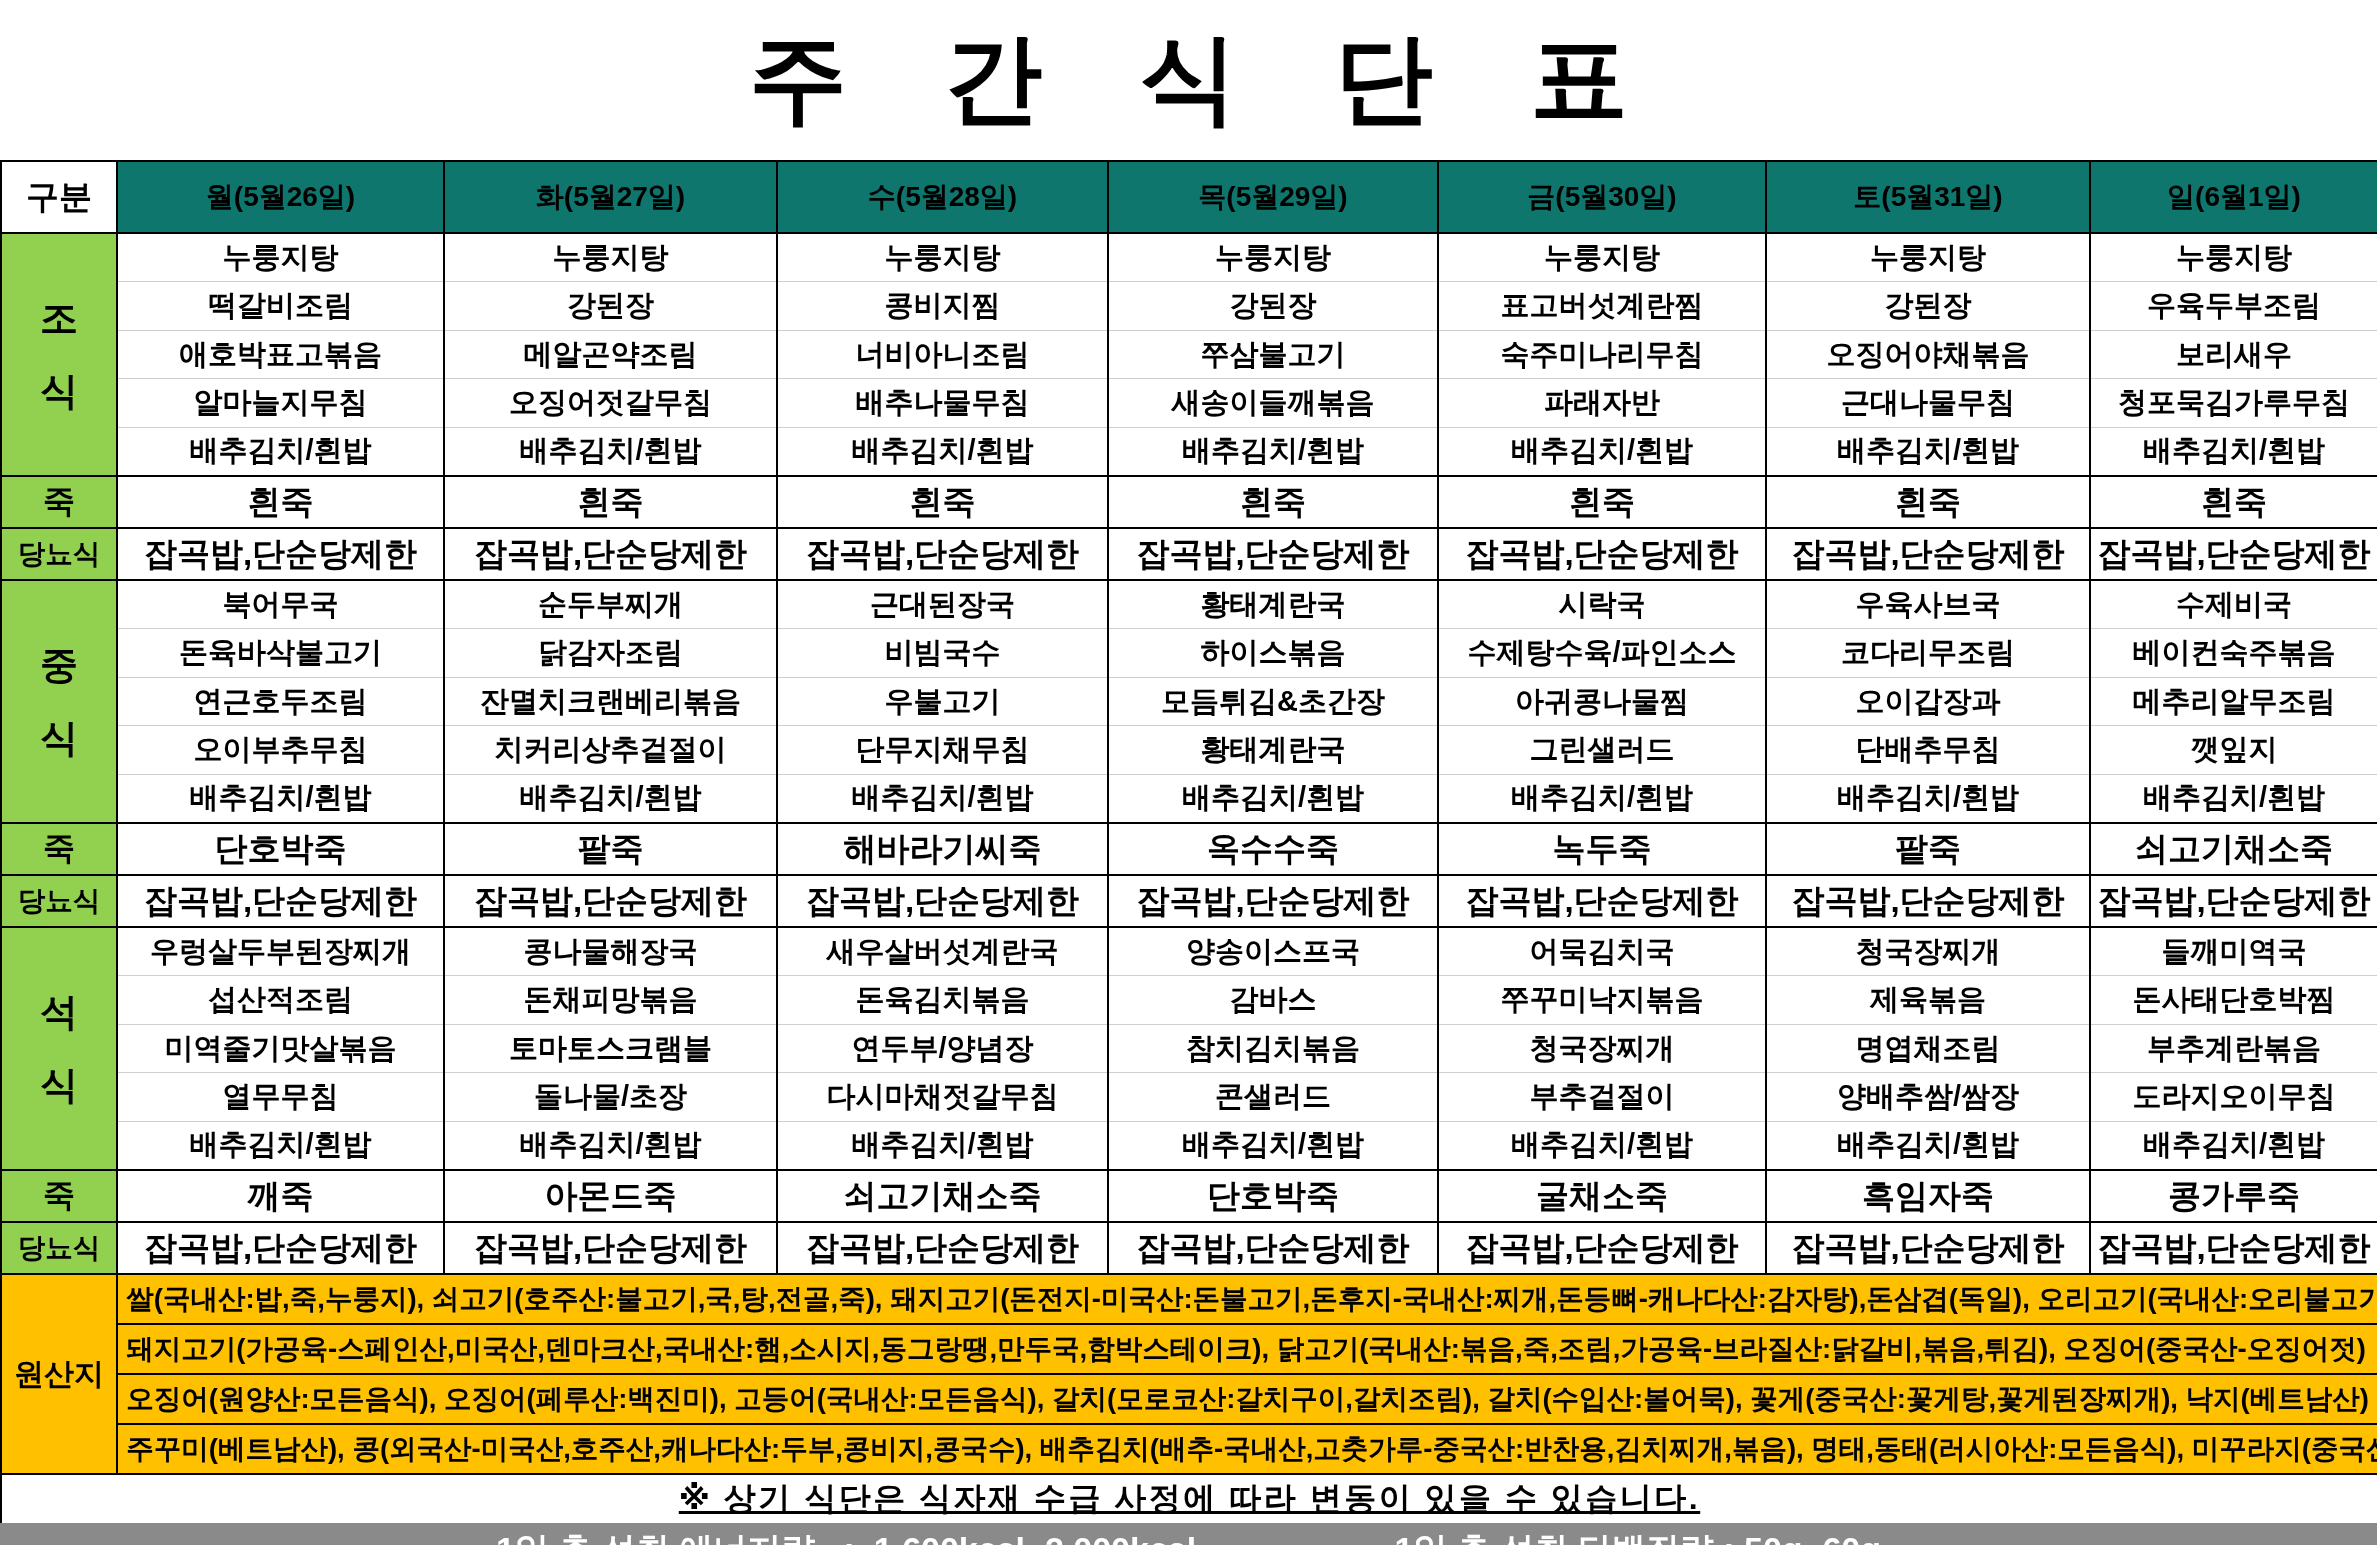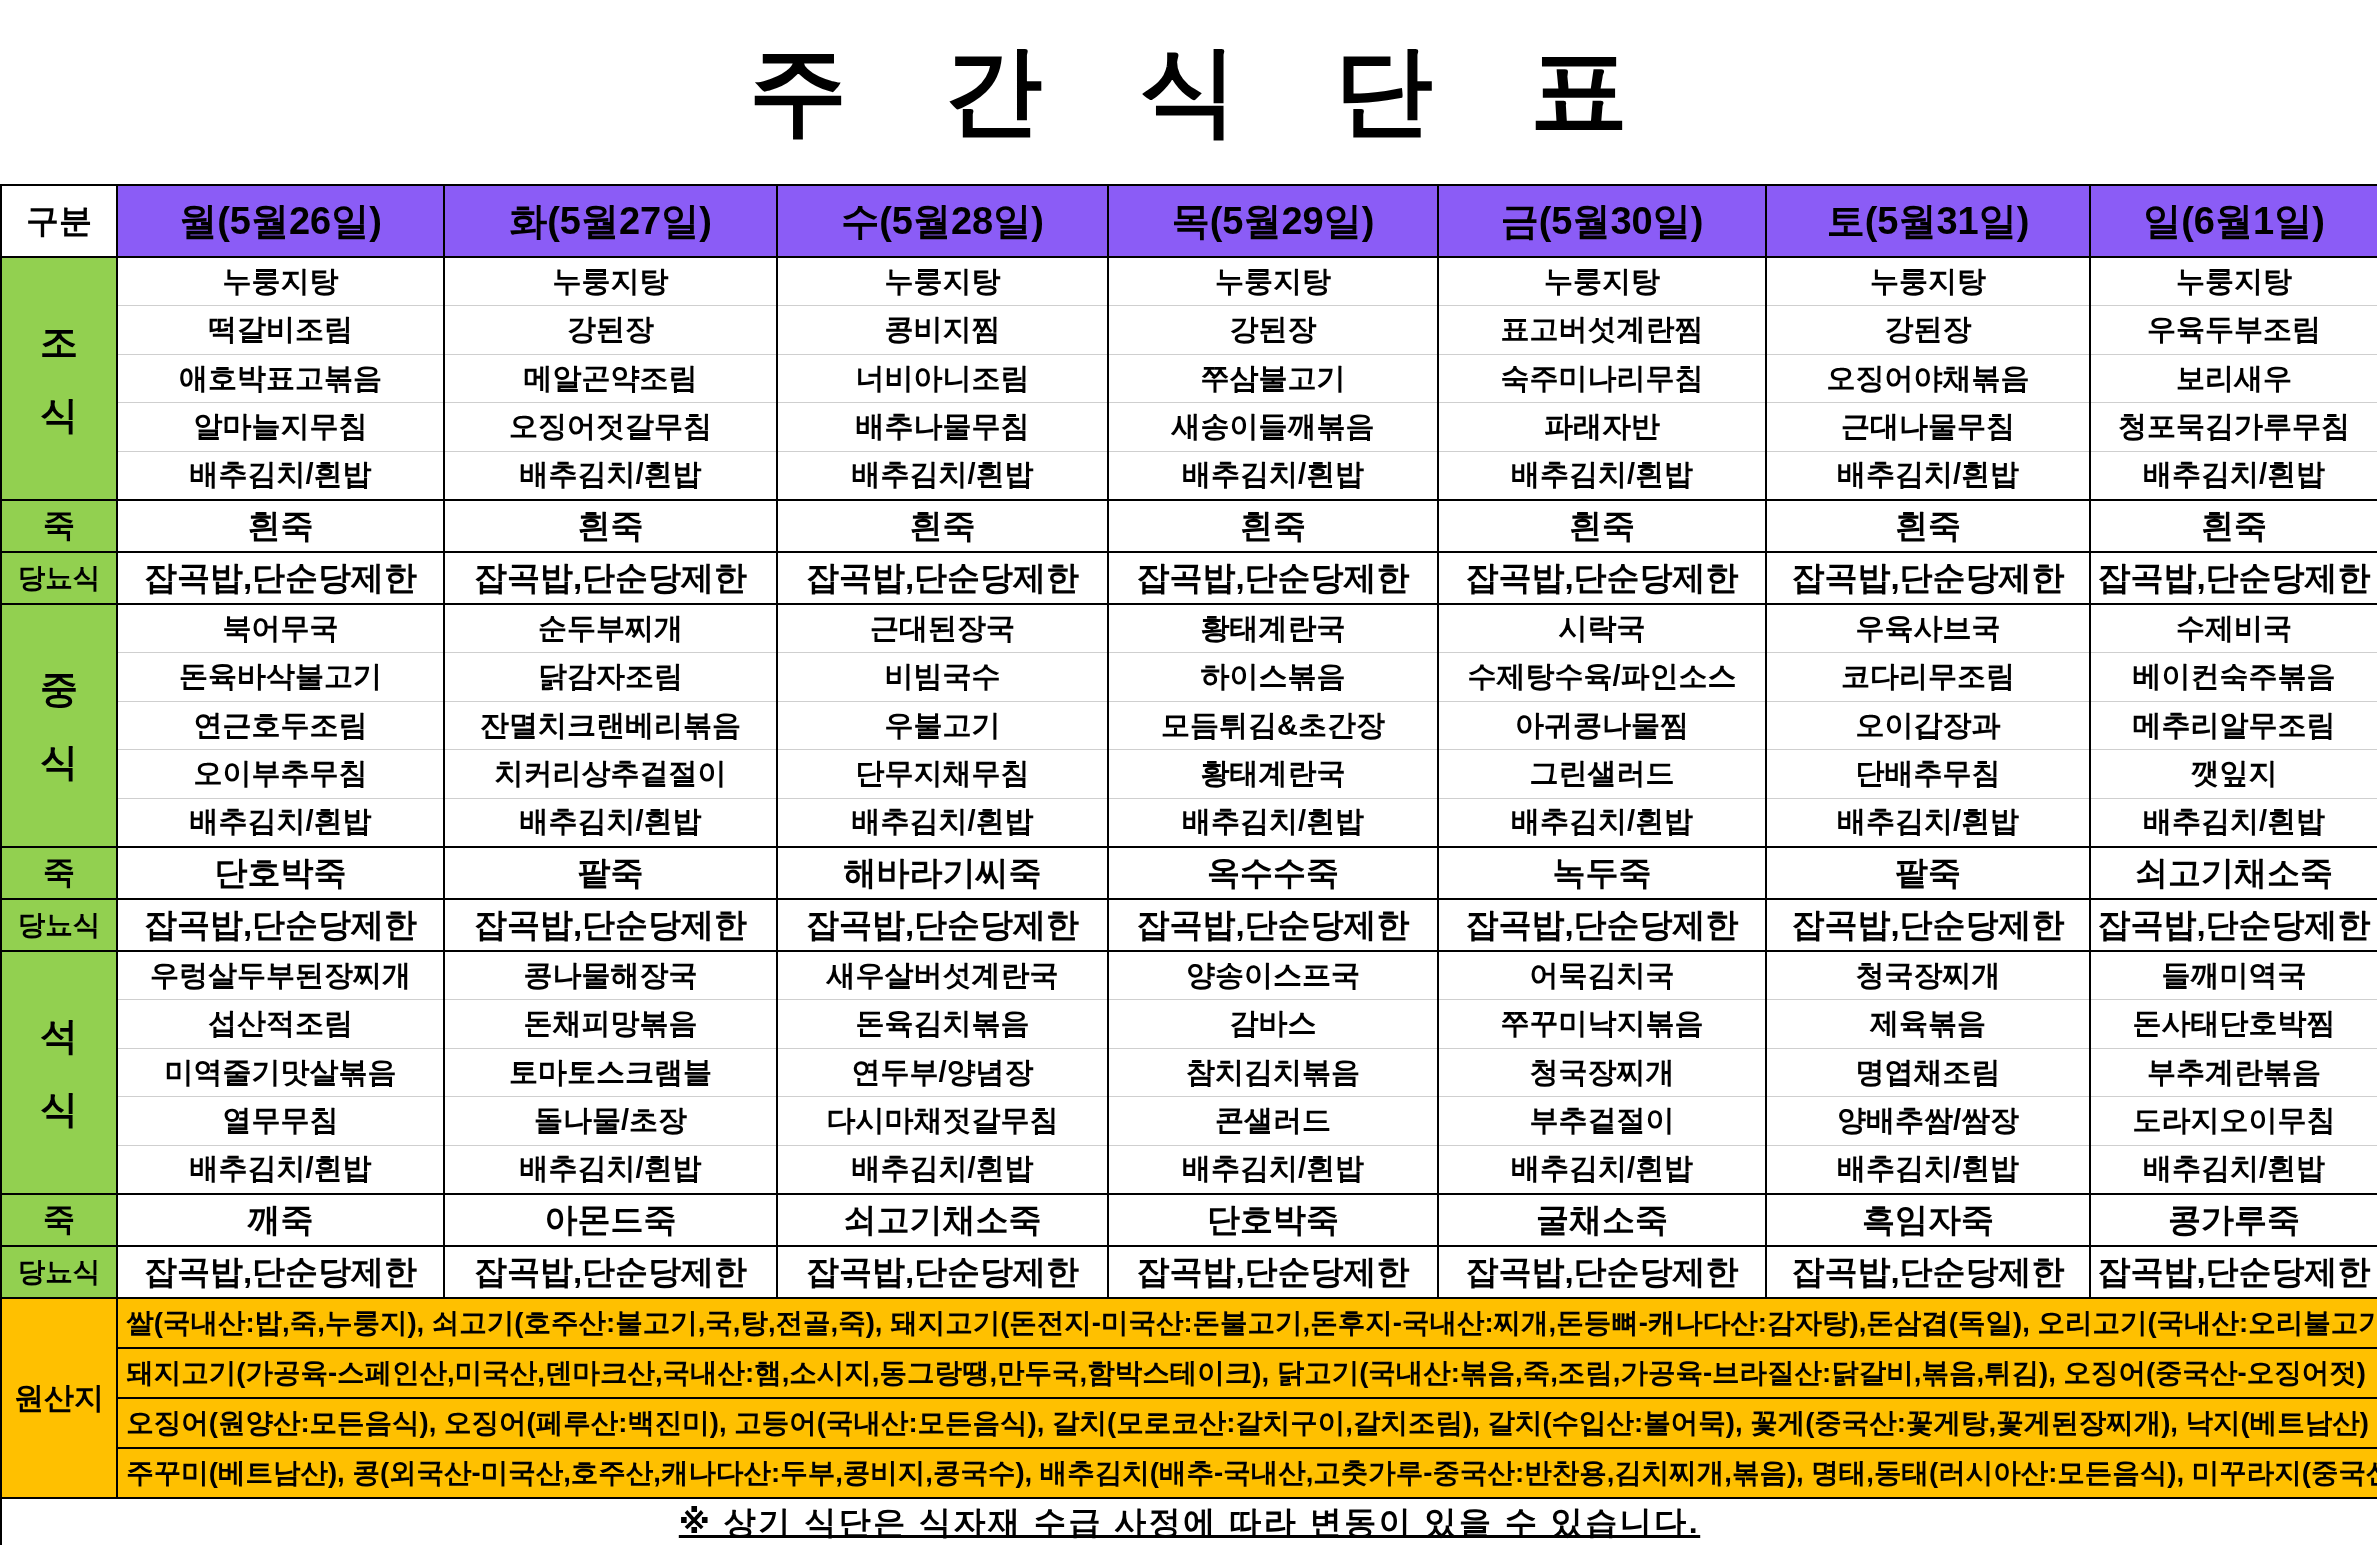--- a/index.html
+++ b/index.html
@@ -1,23 +1,23 @@
 <!DOCTYPE html>
 <html style="font-size:13.3px"><head>
 <meta charset="utf-8">
 <style>
   html,body{margin:0;padding:0;background:#fff;color:#000;
     font-family:"Liberation Sans","DejaVu Sans",sans-serif;font-weight:bold;}
   .page{width:2377px;height:1546px;background:#fff;overflow:hidden;}
-  .title{height:184px;display:flex;align-items:center;justify-content:center;
+  .title{height:160px;display:flex;align-items:center;justify-content:center;
     font-size:98px;font-weight:800;letter-spacing:35px;padding-left:35px;box-sizing:border-box;}
   table{border-collapse:collapse;table-layout:fixed;width:2377px;}
   th,td{border:2.5px solid #000;padding:0;overflow:hidden;font-weight:bold;}
   th.corner{background:#fff;font-size:33px;font-family:Liberation Mono, monospace;}
-  th.day{background:#8b5cf6;font-size:38px;height:70px;}
+  th.day{background:#0f766e;font-size:28px;height:70px;}
   td.rl{background:#92d050;text-align:center;vertical-align:middle;}
   .rl-big{font-size:38px;line-height:1.9;white-space:pre-line;}
   .rl-mid{font-size:32px;}
   .rl-small{font-size:27.5px;}
   td.menu{vertical-align:top;}
   td.menu .menu-inner{display:flex;flex-direction:column;height:100%;}
   .mi{flex:1;display:flex;align-items:center;justify-content:center;
     font-size:29px;border-top:1.7px solid #cfcfcf;}
   .mi:first-child{border-top:none;}
   tr.meal td{height:241px;}

